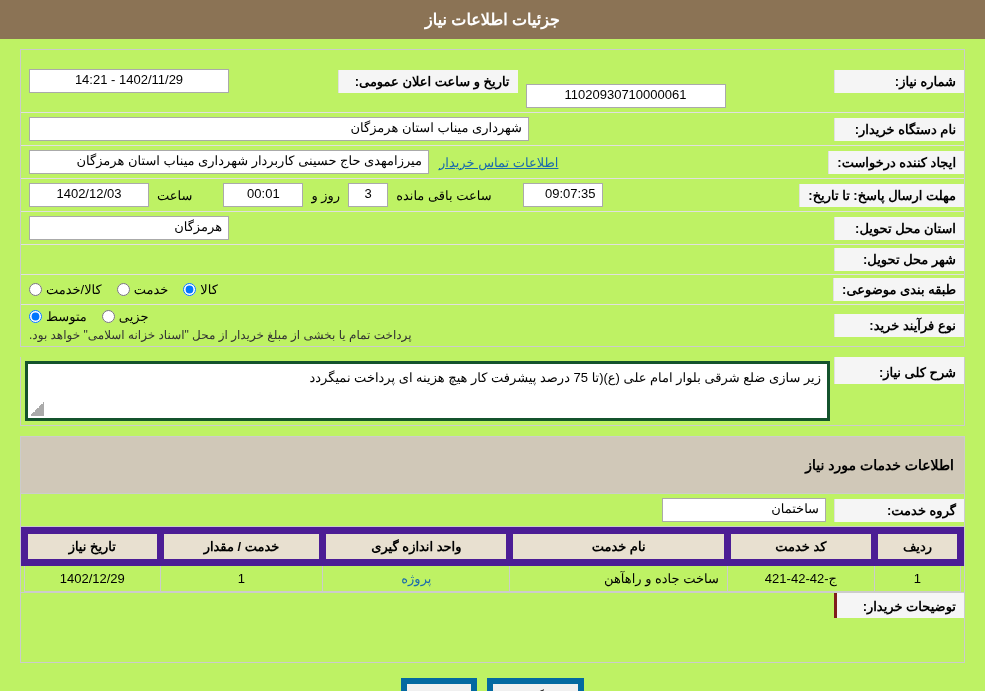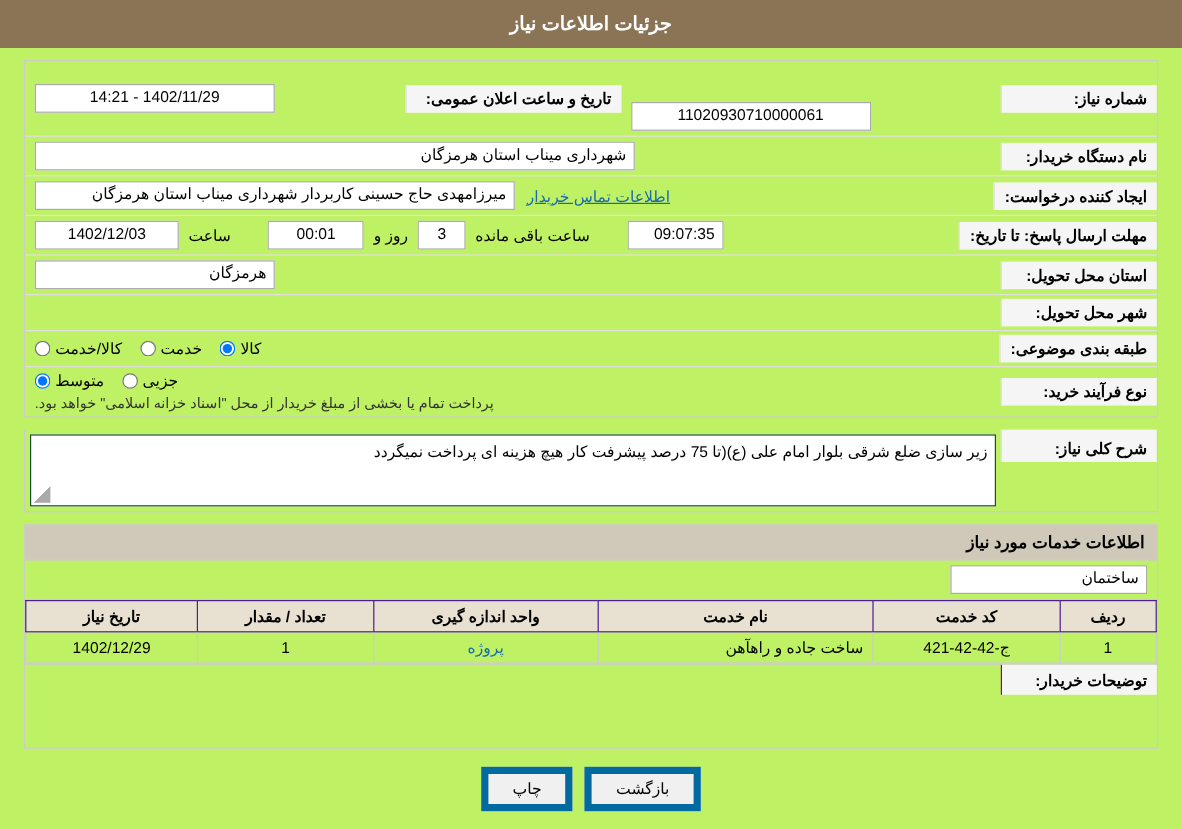--- a/index.html
+++ b/index.html
@@ -91,21 +91,21 @@
       gap: 4px;
     }
     .complex-row {
       display: flex;
       align-items: center;
       flex-wrap: wrap;
       gap: 8px;
       justify-content: flex-end;
     }
     .description-box {
-      border: 1px solid #14532d;
+      border: 3px solid #14532d;
       background: #fff;
       padding: 6px;
       width: 100%;
       min-height: 60px;
       position: relative;
       text-align: right;
     }
     .resize-handle {
       position: absolute;
       bottom: 2px;
@@ -113,21 +113,21 @@
       width: 14px;
       height: 14px;
       background: linear-gradient(135deg, transparent 50%, #aaa 50%);
       cursor: se-resize;
     }
     .services-section {
       margin-top: 10px;
     }
     .services-title {
       background: #d0c8b8;
-      padding: 6px 10px;
+      padding: 20px 10px;
       font-weight: bold;
       font-size: 14px;
       text-align: right;
       border: 1px solid #ccc;
     }
     .group-row {
       display: flex;
       align-items: center;
       border: 1px solid #ccc;
       border-top: none;
@@ -150,21 +150,21 @@
       border: 1px solid #ccc;
       border-top: none;
     }
     table {
       width: 100%;
       border-collapse: collapse;
       font-size: 13px;
     }
     table th {
       background: #e8e0d0;
-      border: 1px solid #4c1d95;
+      border: 7px solid #4c1d95;
       padding: 5px 8px;
       text-align: center;
       font-weight: bold;
     }
     table td {
       border: 1px solid #ccc;
       padding: 5px 8px;
       text-align: center;
     }
     table td.right-text {
@@ -176,21 +176,21 @@
       border: 1px solid #ccc;
       border-top: none;
       min-height: 70px;
     }
     .buyer-label {
       background: #f5f5f5;
       padding: 4px 8px;
       min-width: 130px;
       text-align: right;
       font-weight: bold;
-      border-left: 1px solid #7f1d1d;
+      border-left: 3px solid #7f1d1d;
       padding-top: 6px;
     }
     .buyer-value {
       padding: 4px 8px;
       flex: 1;
     }
     .buyer-textarea {
       width: 100%;
       min-height: 60px;
       border: 1px solid #aaa;
@@ -332,34 +332,35 @@
           <span>زیر سازی ضلع شرقی بلوار امام علی (ع)(تا 75 درصد پیشرفت کار هیچ هزینه ای پرداخت نمیگردد</span>
           <div class="resize-handle"></div>
         </div>
       </div>
     </div>
 
     <div class="services-section">
       <div class="services-title">اطلاعات خدمات مورد نیاز</div>
 
       <div class="group-row">
+        <div class="group-label">گروه خدمت:</div>
         <div class="group-value">
           <span class="input-box" style="width:164px;text-align:right;">ساختمان</span>
         </div>
       </div>
 
       <div class="table-container">
         <table>
           <thead>
             <tr>
               <th>ردیف</th>
               <th>کد خدمت</th>
               <th>نام خدمت</th>
               <th>واحد اندازه گیری</th>
-              <th>تعداد / مقدار</th>
+              <th>خدمت / مقدار</th>
               <th>تاریخ نیاز</th>
             </tr>
           </thead>
           <tbody>
             <tr>
               <td>1</td>
               <td>ج-42-42-421</td>
               <td class="right-text">ساخت جاده و راهآهن</td>
               <td style="color:#1a6aad;">پروژه</td>
               <td>1</td>

